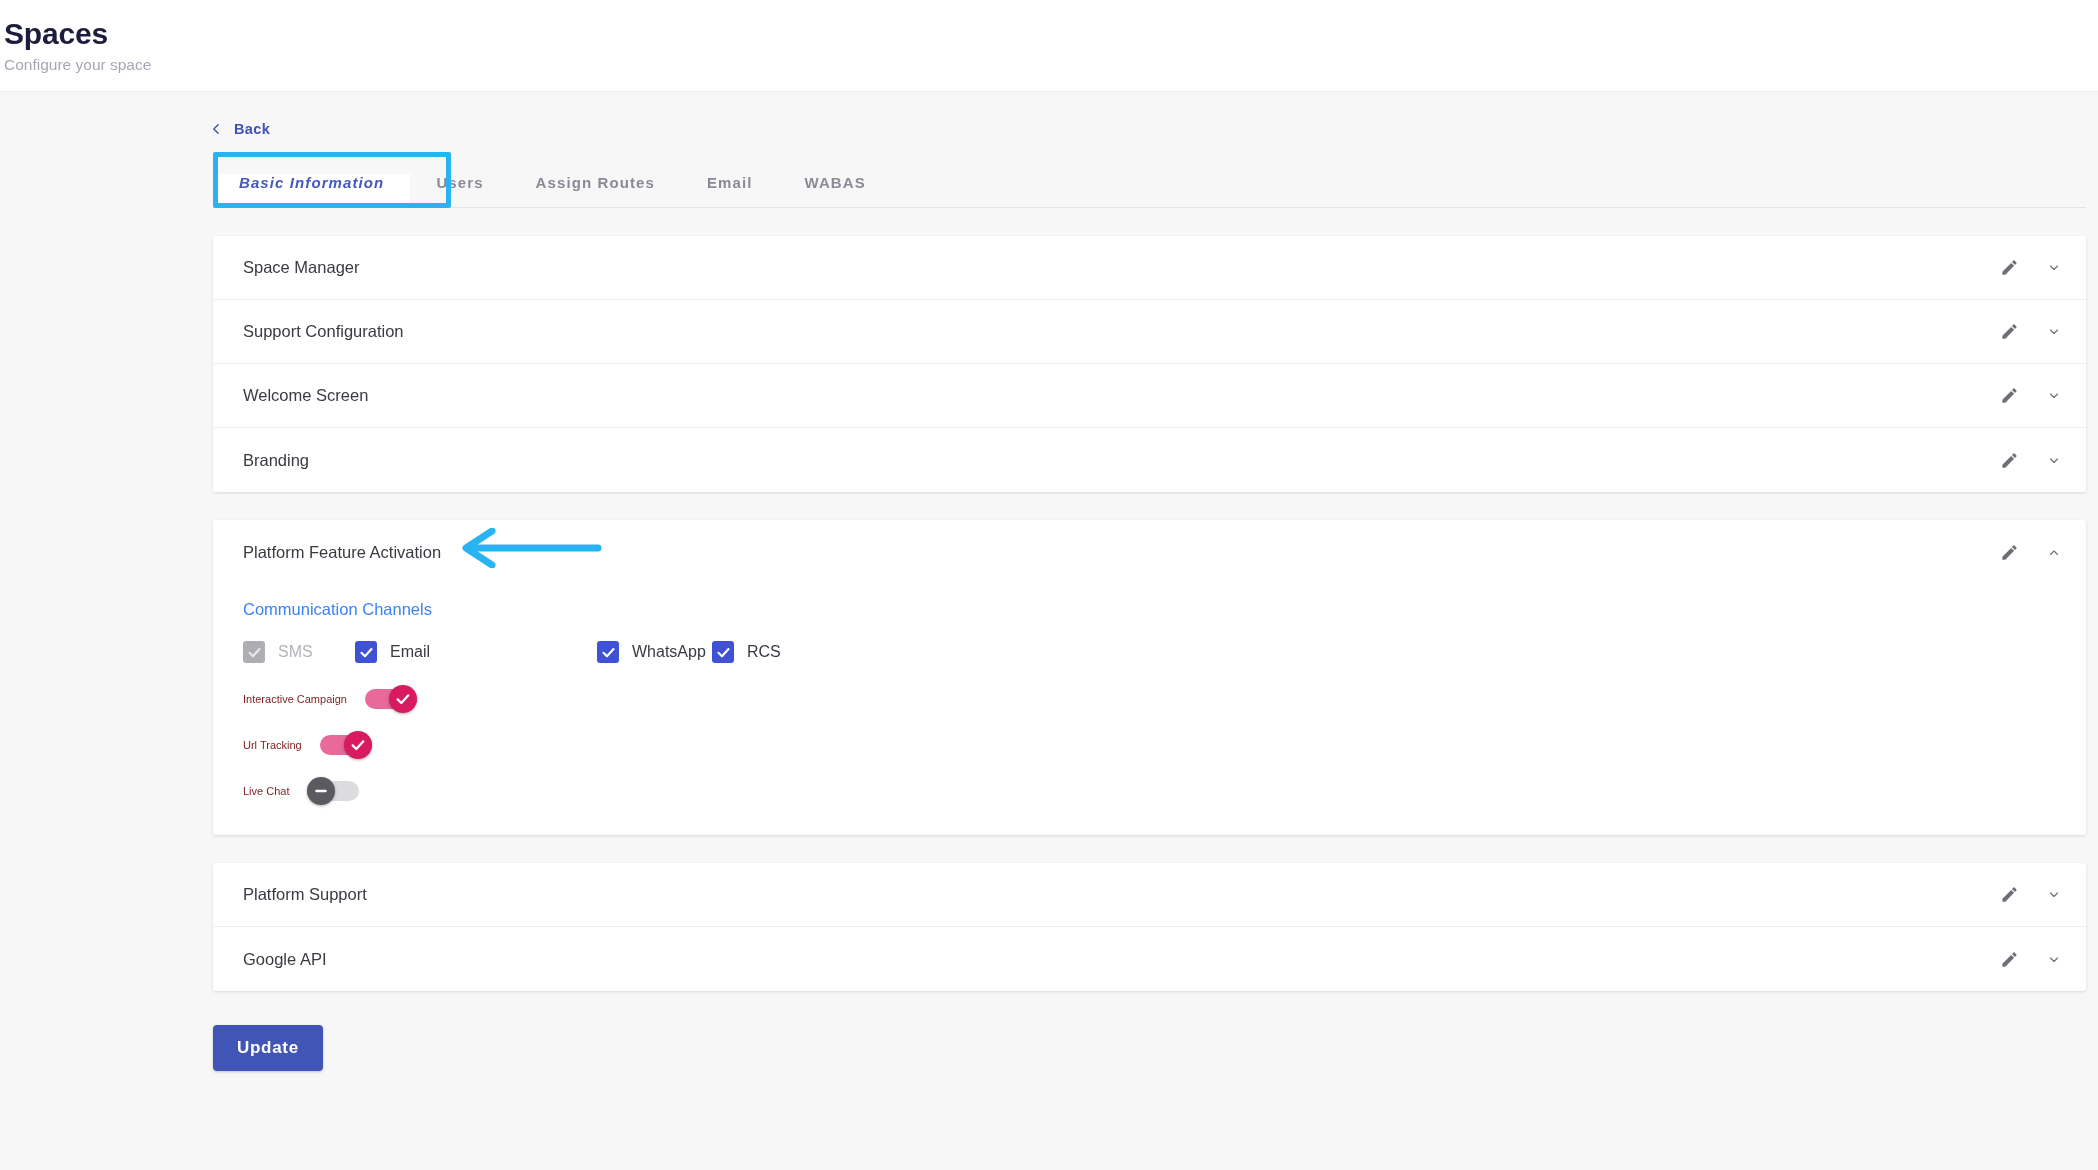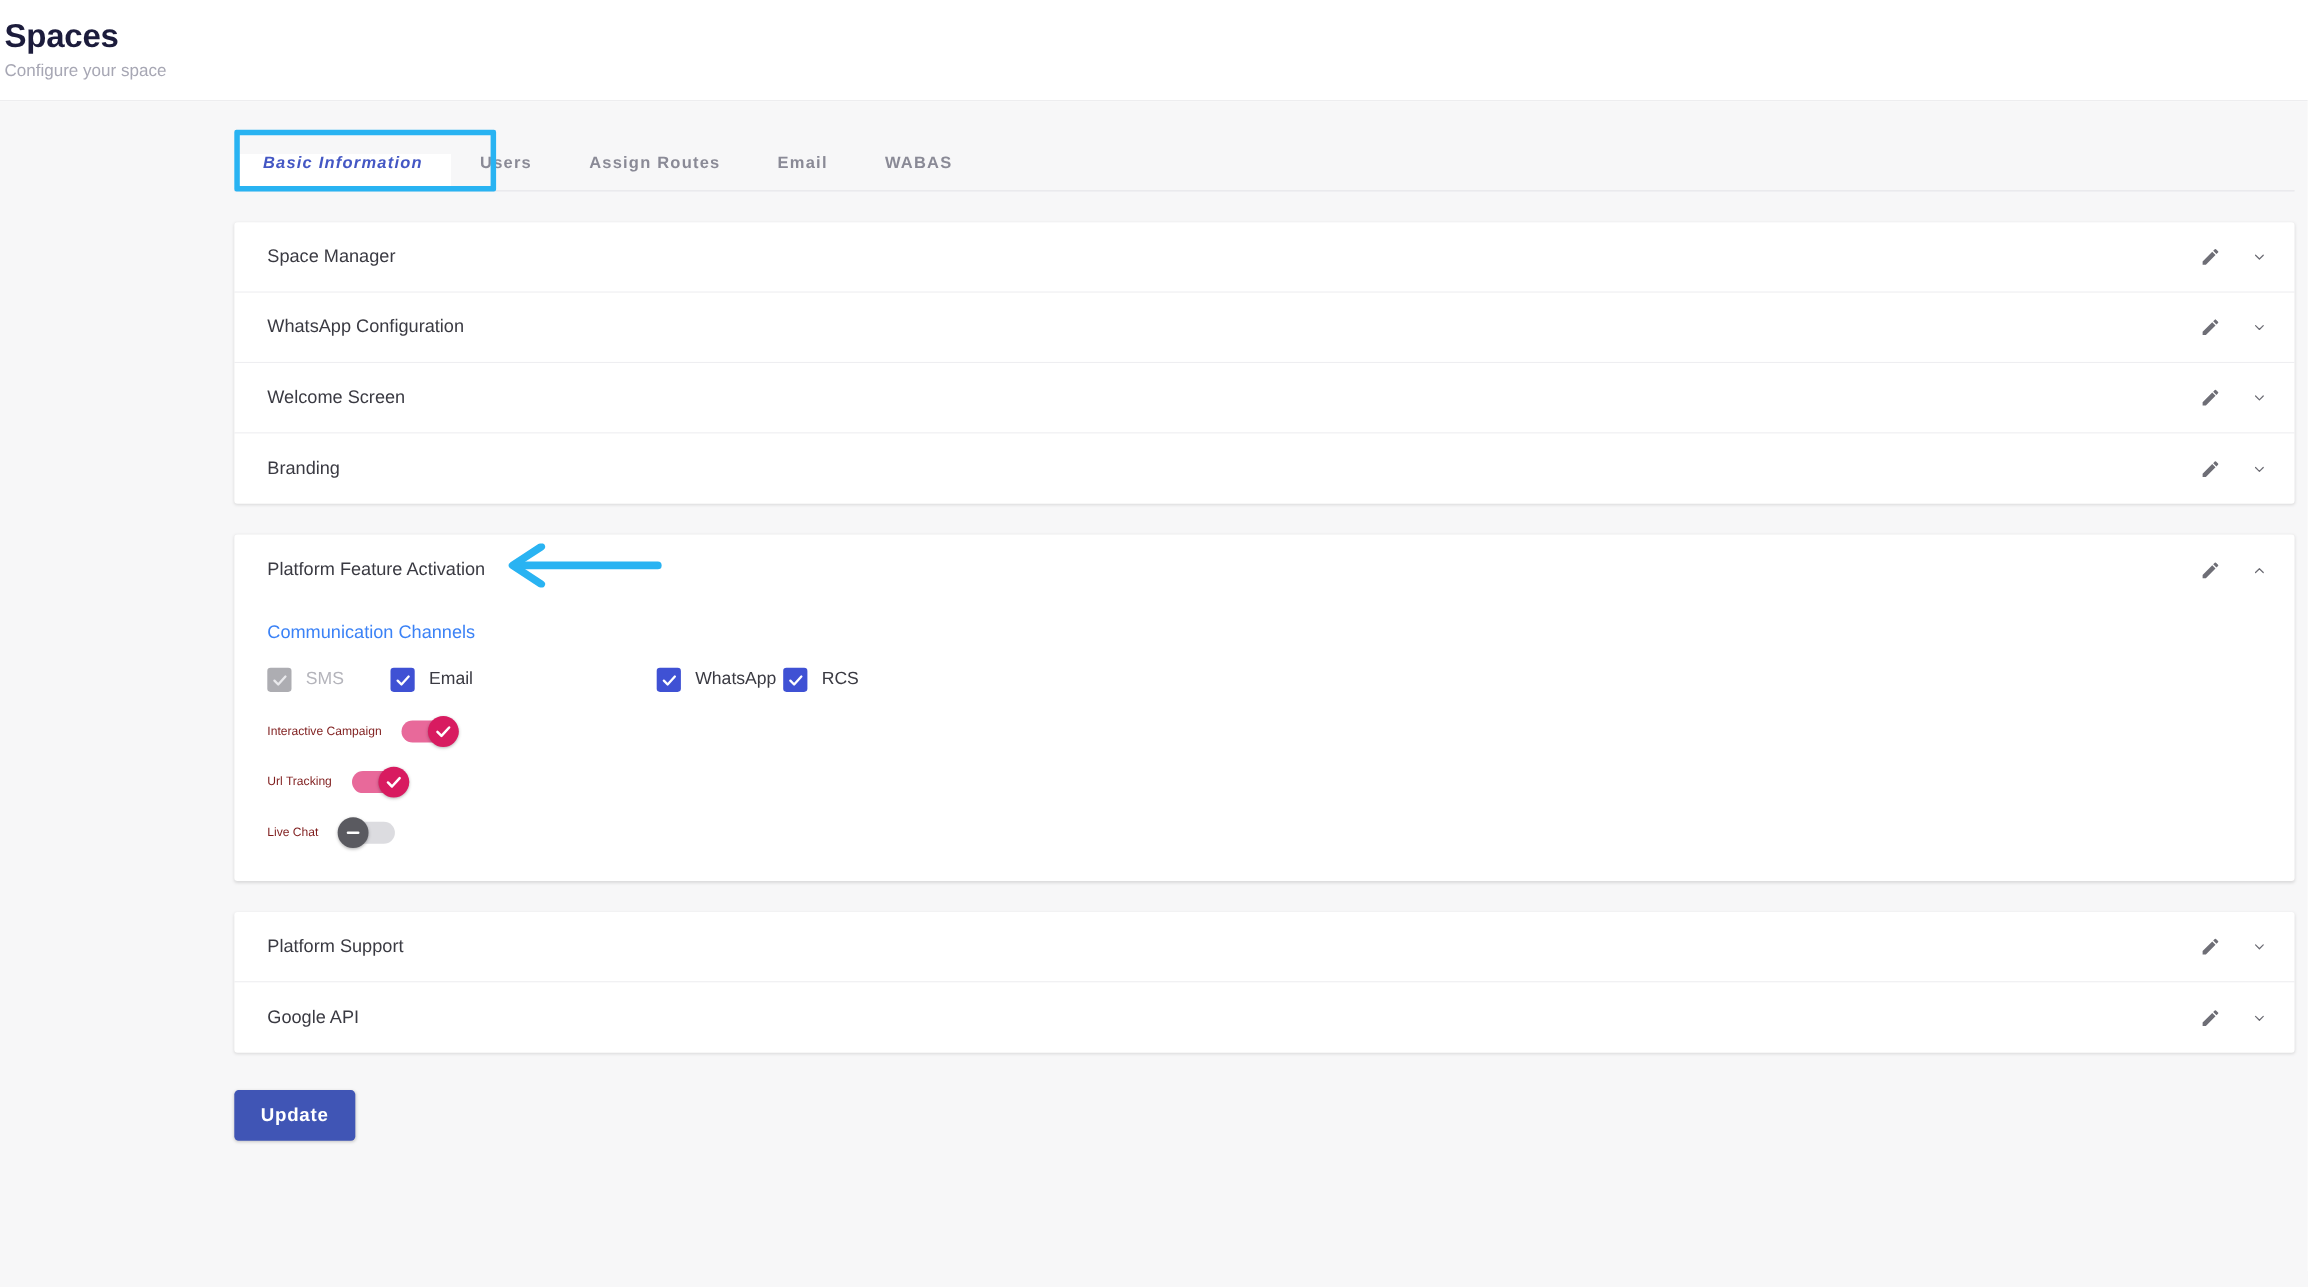--- a/index.html
+++ b/index.html
@@ -229,20 +229,28 @@
 
 <div class="page-header">
   <div class="page-title">Spaces</div>
   <div class="page-subtitle">Configure your space</div>
 </div>
 
 <div class="page-body">
   <div class="content">
 
     
+    <div class="back-row">
+      <span>
+        <svg class="back-chevron" viewBox="0 0 24 24" fill="none" stroke="currentColor" stroke-width="2.6" stroke-linecap="round" stroke-linejoin="round">
+          <polyline points="15 4 7 12 15 20"></polyline>
+        </svg>
+      </span>
+      <span class="back-label">Back</span>
+    </div>
 
     
     <div class="tabs">
       <button class="tab active">Basic Information</button>
       <button class="tab">Users</button>
       <button class="tab">Assign Routes</button>
       <button class="tab">Email</button>
       <button class="tab">WABAS</button>
       <div class="tab-annotation"></div>
     </div>
@@ -259,21 +267,21 @@
           </svg>
         </button>
         <button class="icon-btn">
           <svg class="chev-icon" viewBox="0 0 24 24" fill="none" stroke="currentColor" stroke-width="2.2" stroke-linecap="round" stroke-linejoin="round">
             <polyline points="5 9 12 16 19 9"></polyline>
           </svg>
         </button>
       </div>
 
       <div class="acc-row">
-        <span class="acc-title">WhatsApp Configuration</span>
+        <span class="acc-title">Support Configuration</span>
         <span class="acc-spacer"></span>
         <button class="icon-btn">
           <svg class="pencil-icon" viewBox="0 0 24 24" fill="currentColor">
             <path d="M3 17.25V21h3.75L17.81 9.94l-3.75-3.75L3 17.25zM20.71 7.04a1 1 0 000-1.41l-2.34-2.34a1 1 0 00-1.41 0l-1.83 1.83 3.75 3.75 1.83-1.83z"></path>
           </svg>
         </button>
         <button class="icon-btn">
           <svg class="chev-icon" viewBox="0 0 24 24" fill="none" stroke="currentColor" stroke-width="2.2" stroke-linecap="round" stroke-linejoin="round">
             <polyline points="5 9 12 16 19 9"></polyline>
           </svg>

